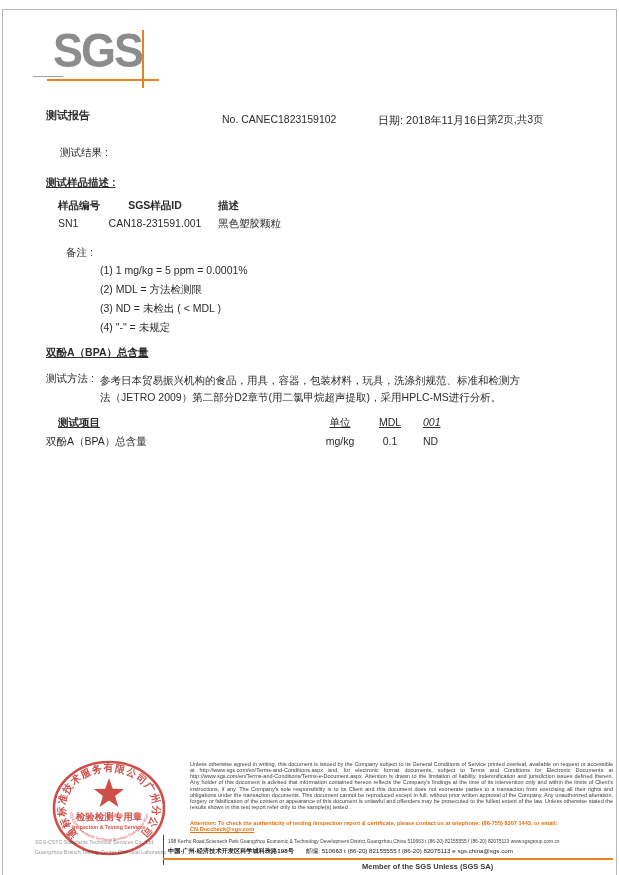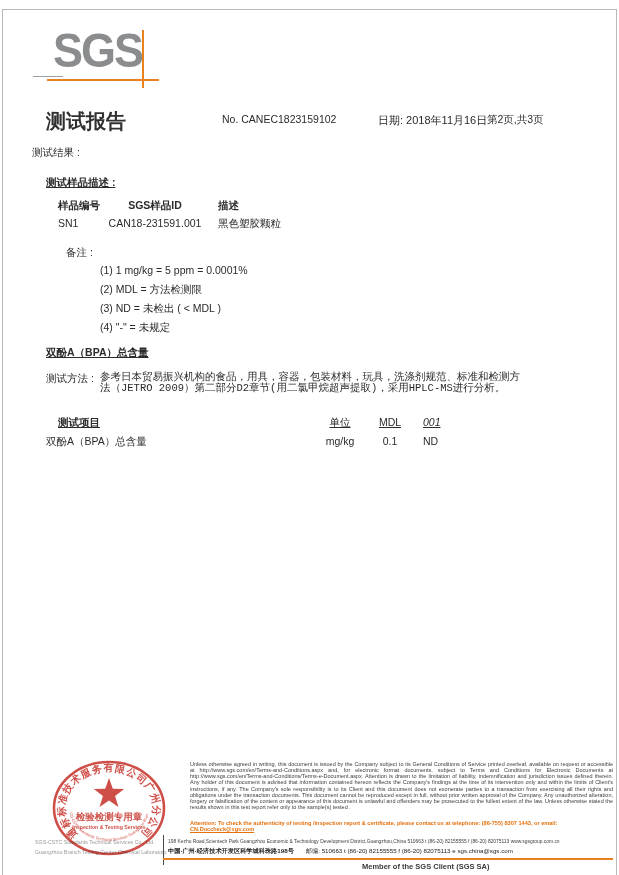--- a/index.html
+++ b/index.html
@@ -9,42 +9,42 @@
   .sheet-border{left:2px;top:9px;width:613px;height:865px;border:1px solid #b8b8b8;border-bottom:none;}
 
   
   .sgs-text{left:53px;top:27px;font-size:45px;font-weight:bold;color:#8a8c8e;
             letter-spacing:-2px;line-height:1;transform:scaleY(1.05);transform-origin:top left;}
   .logo-vline{left:142px;top:30px;width:2px;height:58px;background:#e8821f;}
   .logo-hline{left:47px;top:79px;width:112px;height:2px;background:#e8821f;}
   .logo-grayline{left:33px;top:76px;width:30px;height:1px;background:#9aa0a3;}
 
   
-  .doc-title{left:46px;top:108px;font-size:20px;font-weight:bold;color:#303030;}
+  .doc-title{left:46px;top:108px;font-size:11px;font-weight:bold;color:#303030;}
   .report-no{left:222px;top:113px;font-size:10.5px;}
   .report-date{left:378px;top:113px;font-size:11px;}
   .page-info{left:487px;top:113px;font-size:10.5px;}
 
   .t{font-size:10.5px;}
-  .results-label{left:32px;top:146px;}
+  .results-label{left:60px;top:146px;}
   .sample-desc-label{left:46px;top:176px;font-weight:bold;text-decoration:underline;}
 
   .s-col1{left:58px;width:70px;text-align:left;}
   .s-col2{left:100px;width:110px;text-align:center;}
   .s-col3{left:218px;}
   .s-head{top:199px;font-weight:bold;}
   .s-row{top:217px;}
 
   .notes-label{left:46px;top:246px;margin-left:20px;}
   .note-0{top:264px;} .note-1{top:283px;} .note-2{top:302px;} .note-3{top:321px;}
   .note{left:100px;}
 
   .bpa-heading{left:46px;top:346px;font-weight:bold;text-decoration:underline;}
   .method-label{left:46px;top:372px;}
-  .method-text{left:100px;top:372px;width:430px;line-height:11px;font-family:Liberation Mono, monospace;}
+  .method-text{left:100px;top:372px;width:430px;line-height:17px;}
 
   .r-h{top:416px;text-decoration:underline;}
   .r-r{top:435px;}
   .r-c1h{left:58px;font-weight:bold;}
   .r-c1{left:46px;}
   .r-c2{left:323px;width:34px;text-align:center;}
   .r-c2h{font-weight:normal;}
   .r-c3{left:375px;width:30px;text-align:center;}
   .r-c4{left:423px;width:26px;text-align:left;}
   .r-c4h{font-style:italic;}
@@ -114,21 +114,21 @@
 
   <div class="abs legal">Unless otherwise agreed in writing, this document is issued by the Company subject to its General Conditions of Service printed overleaf, available on request or accessible at http://www.sgs.com/en/Terms-and-Conditions.aspx and, for electronic format documents, subject to Terms and Conditions for Electronic Documents at http://www.sgs.com/en/Terms-and-Conditions/Terms-e-Document.aspx. Attention is drawn to the limitation of liability, indemnification and jurisdiction issues defined therein. Any holder of this document is advised that information contained hereon reflects the Company's findings at the time of its intervention only and within the limits of Client's instructions, if any. The Company's sole responsibility is to its Client and this document does not exonerate parties to a transaction from exercising all their rights and obligations under the transaction documents. This document cannot be reproduced except in full, without prior written approval of the Company. Any unauthorized alteration, forgery or falsification of the content or appearance of this document is unlawful and offenders may be prosecuted to the fullest extent of the law. Unless otherwise stated the results shown in this test report refer only to the sample(s) tested .</div>
   <div class="abs attention"><span>Attention: To check the authenticity of testing /inspection report &amp; certificate, please contact us at telephone: (86-755) 8307 1443, or email: </span><span class="email">CN.Doccheck@sgs.com</span></div>
 
   <div class="abs company1">SGS-CSTC Standards Technical Services Co., Ltd.</div>
   <div class="abs company2">Guangzhou Branch Testing Center Chemical Laboratory.</div>
   <div class="abs v-sep"></div>
   <div class="abs addr-en">198 Kezhu Road,Scientech Park Guangzhou Economic &amp; Technology Development District,Guangzhou,China 510663   t (86-20) 82155555   f (86-20) 82075113   www.sgsgroup.com.cn</div>
   <div class="abs addr-cn"><span class="cn-main">中国·广州·经济技术开发区科学城科珠路198号</span><span class="cn-rest">邮编: 510663   t (86-20) 82155555   f (86-20) 82075113   e sgs.china@sgs.com</span></div>
   <div class="abs orange-line"></div>
-  <div class="abs member">Member of the SGS Client (SGS SA)</div>
+  <div class="abs member">Member of the SGS Unless (SGS SA)</div>
 
   <svg class="abs stamp" viewBox="0 0 128 108" xmlns="http://www.w3.org/2000/svg">
     <defs>
       <path id="arcTop" d="M 32.9,77.8 A 44,36.5 0 1 1 95.1,77.8" fill="none"></path>
       <path id="arcBot" d="M 24.6,57.7 A 40,33 0 0 0 103.4,57.7" fill="none"></path>
     </defs>
     <ellipse cx="64" cy="52" rx="55" ry="46" fill="none" stroke="#c8362e" stroke-width="2.6"></ellipse>
     <polygon fill="#c8362e" points="64,22 67.8,32.8 79.2,33.1 70.1,40 73.4,50.9 64,44.4 54.6,50.9 57.9,40 48.8,33.1 60.2,32.8"></polygon>
     <text font-size="10" font-weight="bold" fill="#c8362e" letter-spacing="1" text-anchor="middle" font-family="Liberation Sans, DejaVu Sans, sans-serif">
       <textPath href="#arcTop" startOffset="50%">通标标准技术服务有限公司广州分公司</textPath>

